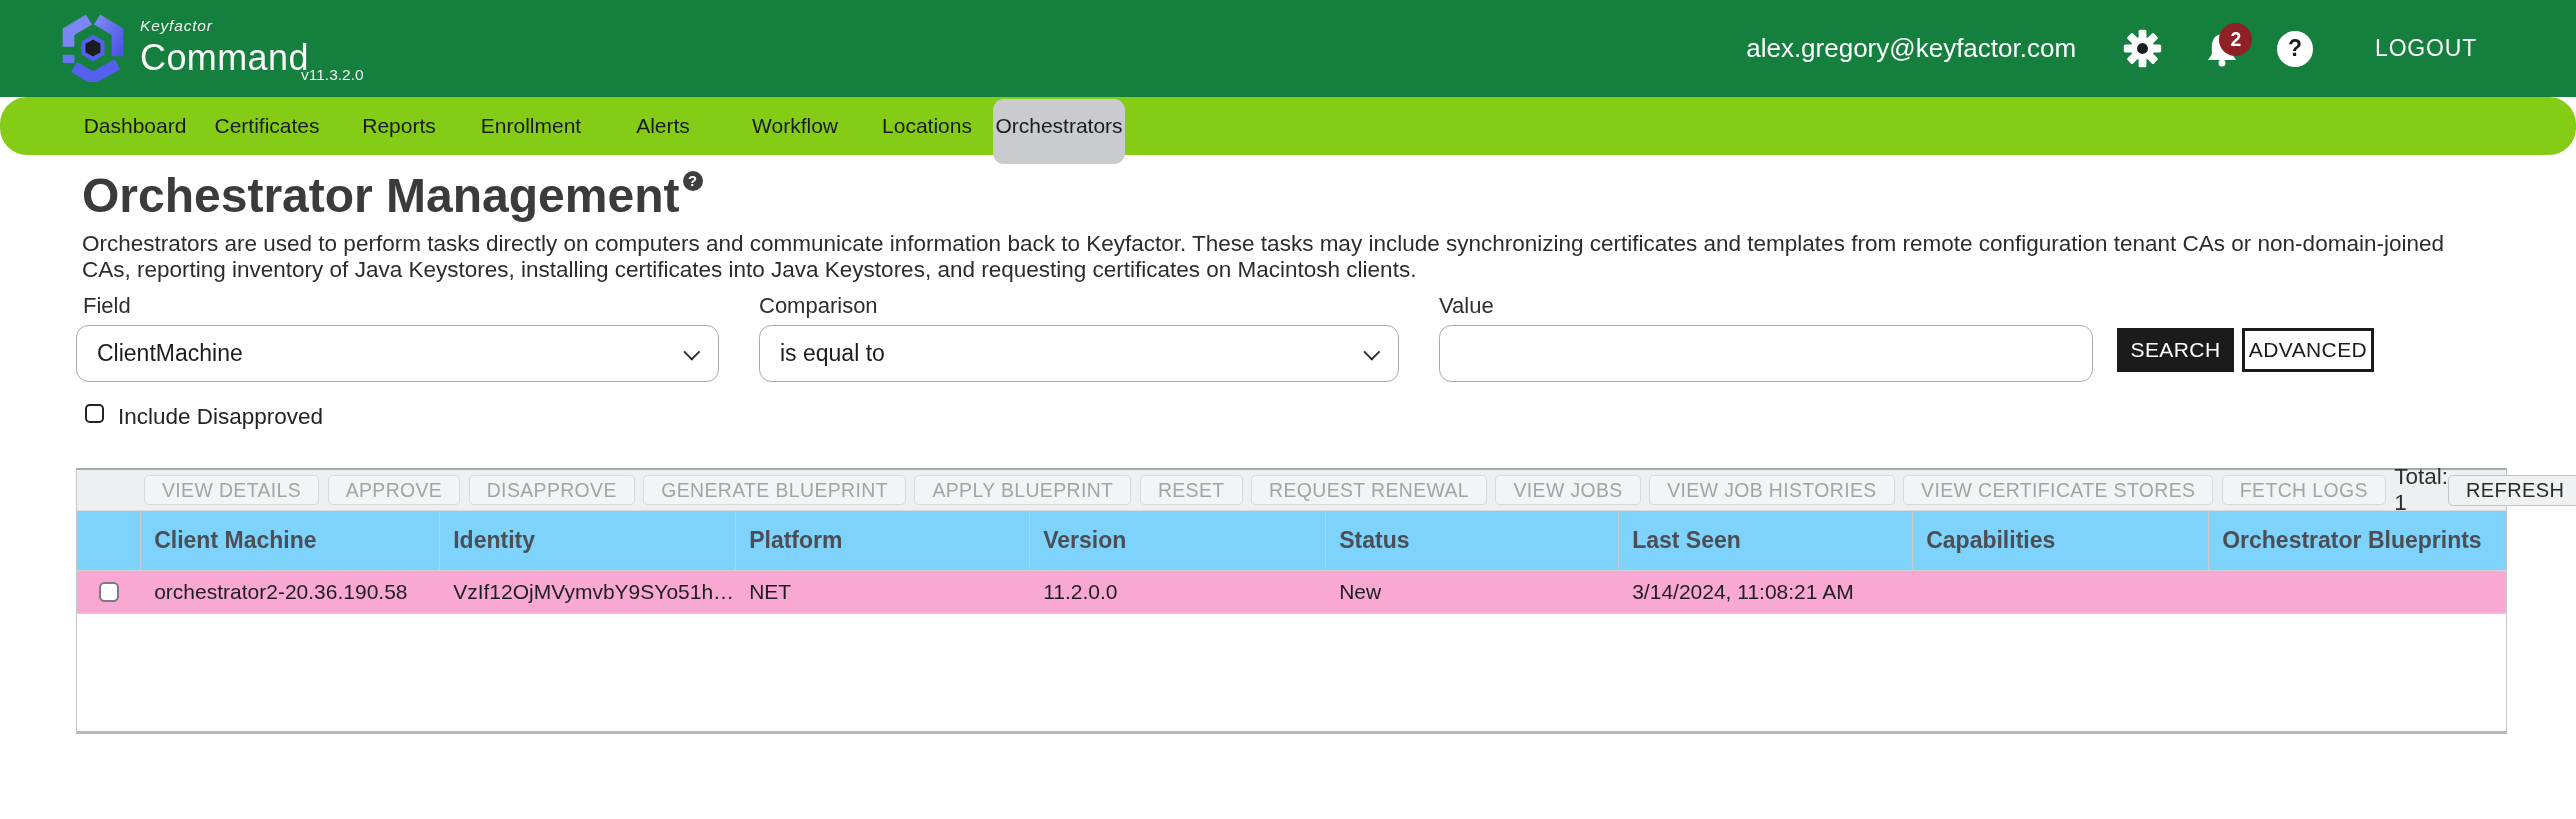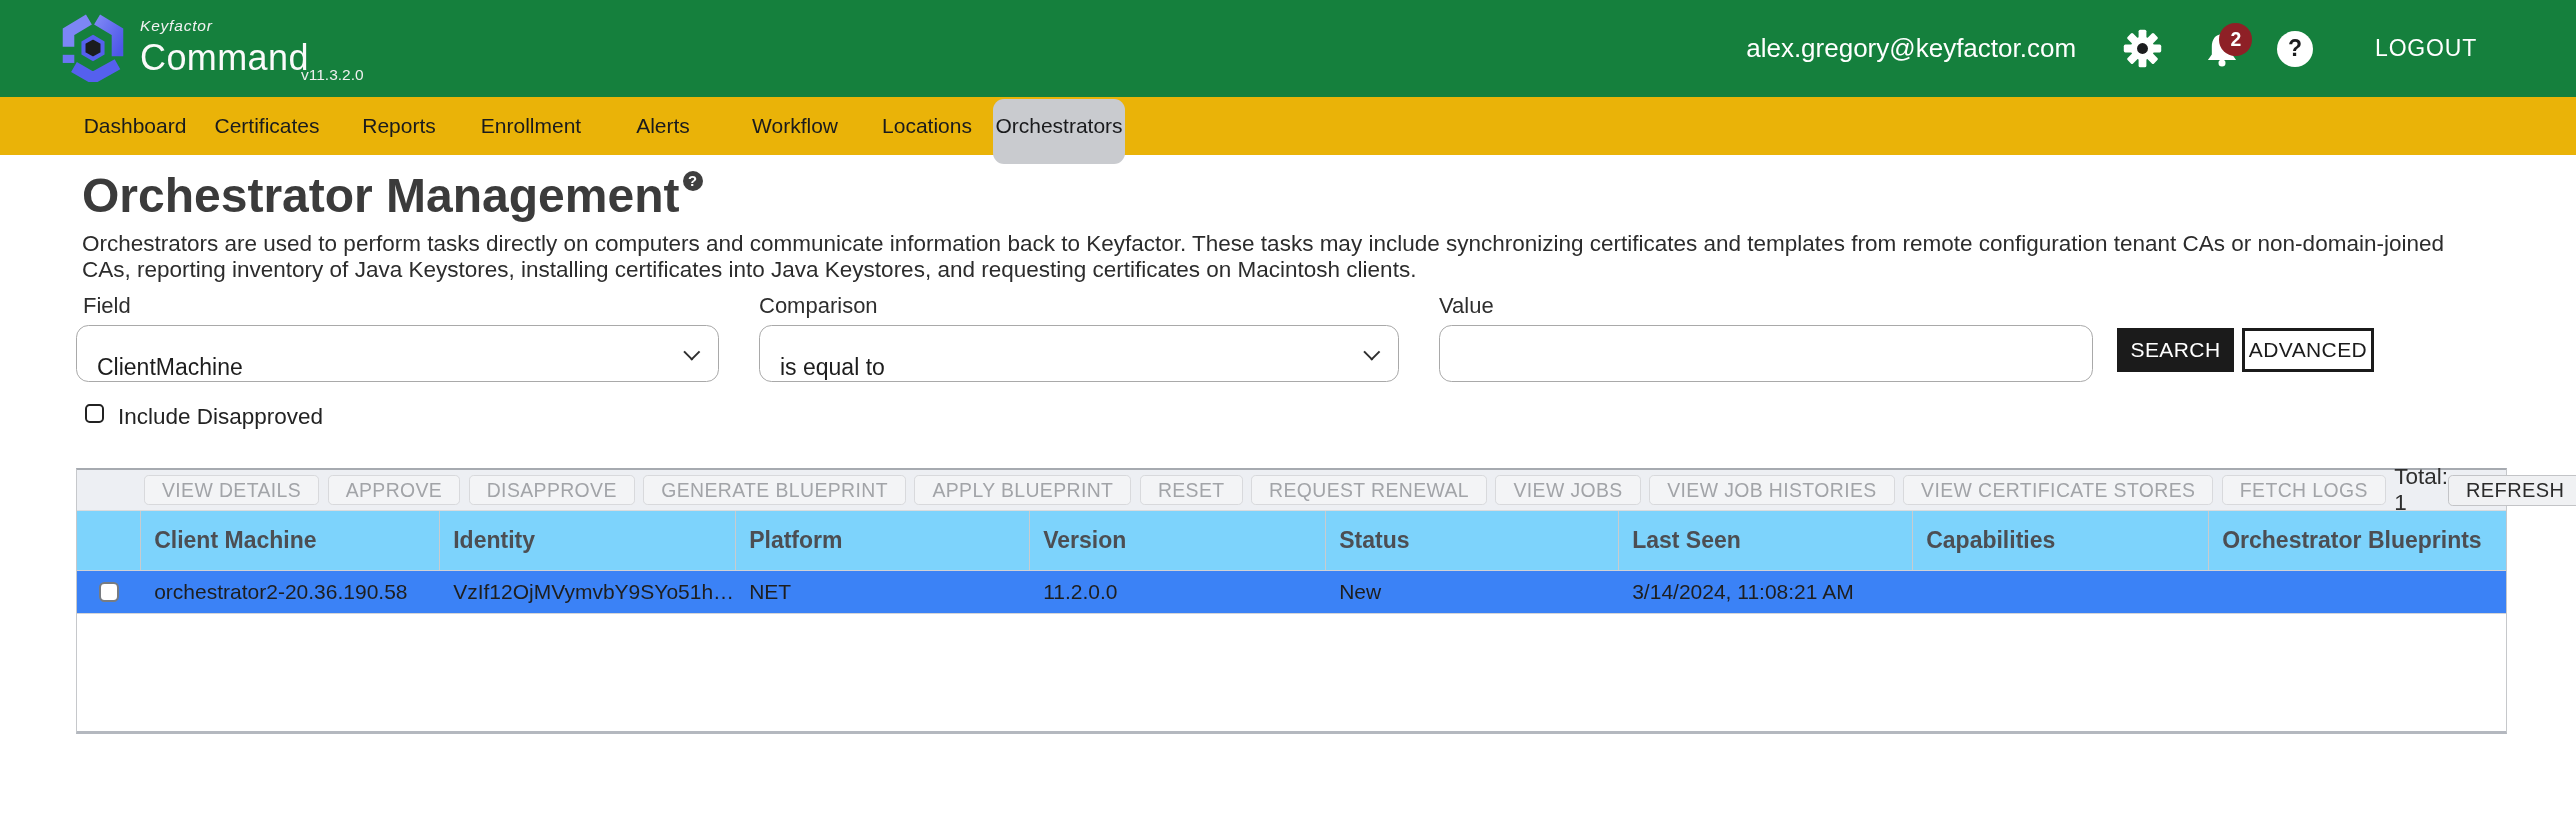--- a/index.html
+++ b/index.html
@@ -28,22 +28,22 @@
   }
   .help-circle {
     width:36px; height:36px; border-radius:50%; background:#ffffff; color:#1b1c1e;
     font-size:23px; font-weight:800; display:flex; align-items:center; justify-content:center;
     margin-right:62px;
   }
   .logout { color:#ffffff; font-size:23px; letter-spacing:0.8px; cursor:pointer; }
 
   
   .navbar {
-    position:absolute; left:0; top:97px; width:2576px; height:58px; background:#eab308;
-    display:flex; padding-left:69px; z-index:2;
+    position:absolute; left:0; top:97px; width:2576px; height:58px; background:#84cc16;
+    display:flex; padding-left:69px; z-index:2;border-radius:27px;
   }
   .tab { position:relative; width:132px; text-align:center; line-height:58px; font-size:21px; color:#1a1b1d; cursor:pointer; }
   .tab .tab-label { position:relative; z-index:1; }
   .tab.active::before {
     content:""; position:absolute; left:0; right:0; top:1.6px; height:65px;
     background:#c9cbcf; border-radius:11px; z-index:0;
   }
 
   
   .page-title { position:absolute; left:82px; top:168px; font-size:48px; color:#3b3b3b; }
@@ -55,21 +55,21 @@
   .page-desc { position:absolute; left:82px; top:231px; width:2366px; font-size:22.5px; line-height:26.4px; color:#2c2c2c; }
 
   
   .fld-label { position:absolute; font-size:22px; color:#2e2e2e; }
   .lbl-field { left:83px; top:293px; }
   .lbl-comparison { left:759px; top:293px; }
   .lbl-value { left:1439px; top:293px; }
   .selectbox, .textinput {
     position:absolute; top:325px; height:57px; background:#fff;
     border:1.6px solid #a9a9a9; border-radius:12.4px; font-size:23px; color:#1d1d1d;
-    display:flex; align-items:flex-end; padding:0 20px; cursor:pointer;
+    display:flex; align-items:center; padding:0 20px; cursor:pointer;
   }
   .sel-field { left:76px; width:643px; }
   .sel-comparison { left:759px; width:640px; }
   .textinput { left:1439px; width:654px; cursor:text; }
   .chevron {
     position:absolute; right:20px; top:20px; width:11.6px; height:11.6px;
     border-right:2.3px solid #2e2e2e; border-bottom:2.3px solid #2e2e2e; transform:rotate(45deg);
   }
   .btn-search {
     position:absolute; left:2117px; top:328px; width:117px; height:44px; background:#1b1b1b;
@@ -109,21 +109,21 @@
     font-family:inherit;
   }
   .grid-cols { display:grid; grid-template-columns:64px 299px 296px 294px 296px 293px 294px 296px minmax(0,1fr); }
   .grid-header { height:59px; background:#7dd3fc; }
   .gh-cell {
     display:flex; align-items:center; padding-left:13.2px; font-size:23px; font-weight:bold; color:#4c4e53;
     border-right:1.6px solid #c9cbce; cursor:pointer; white-space:nowrap; overflow:hidden;
   }
   .gh-cell:last-child { border-right:none; }
   .gh-check { cursor:default; }
-  .grid-row { height:44px; background:#3b82f6; border-top:1.6px solid #d0d2d5; border-bottom:1.6px solid #d4d5d8; cursor:pointer; }
+  .grid-row { height:44px; background:#f9a8d4; border-top:1.6px solid #d0d2d5; border-bottom:1.6px solid #d4d5d8; cursor:pointer; }
   .gr-cell {
     display:flex; align-items:center; padding-left:13.2px; font-size:21px; color:#1e1e1e;
     white-space:nowrap; overflow:hidden;
   }
   .gr-checkcell { justify-content:center; padding-left:0; }
   .row-checkbox { width:20px; height:20px; border:2.3px solid #787c81; border-radius:5.4px; }
 </style>
 </head>
 <body>
 

